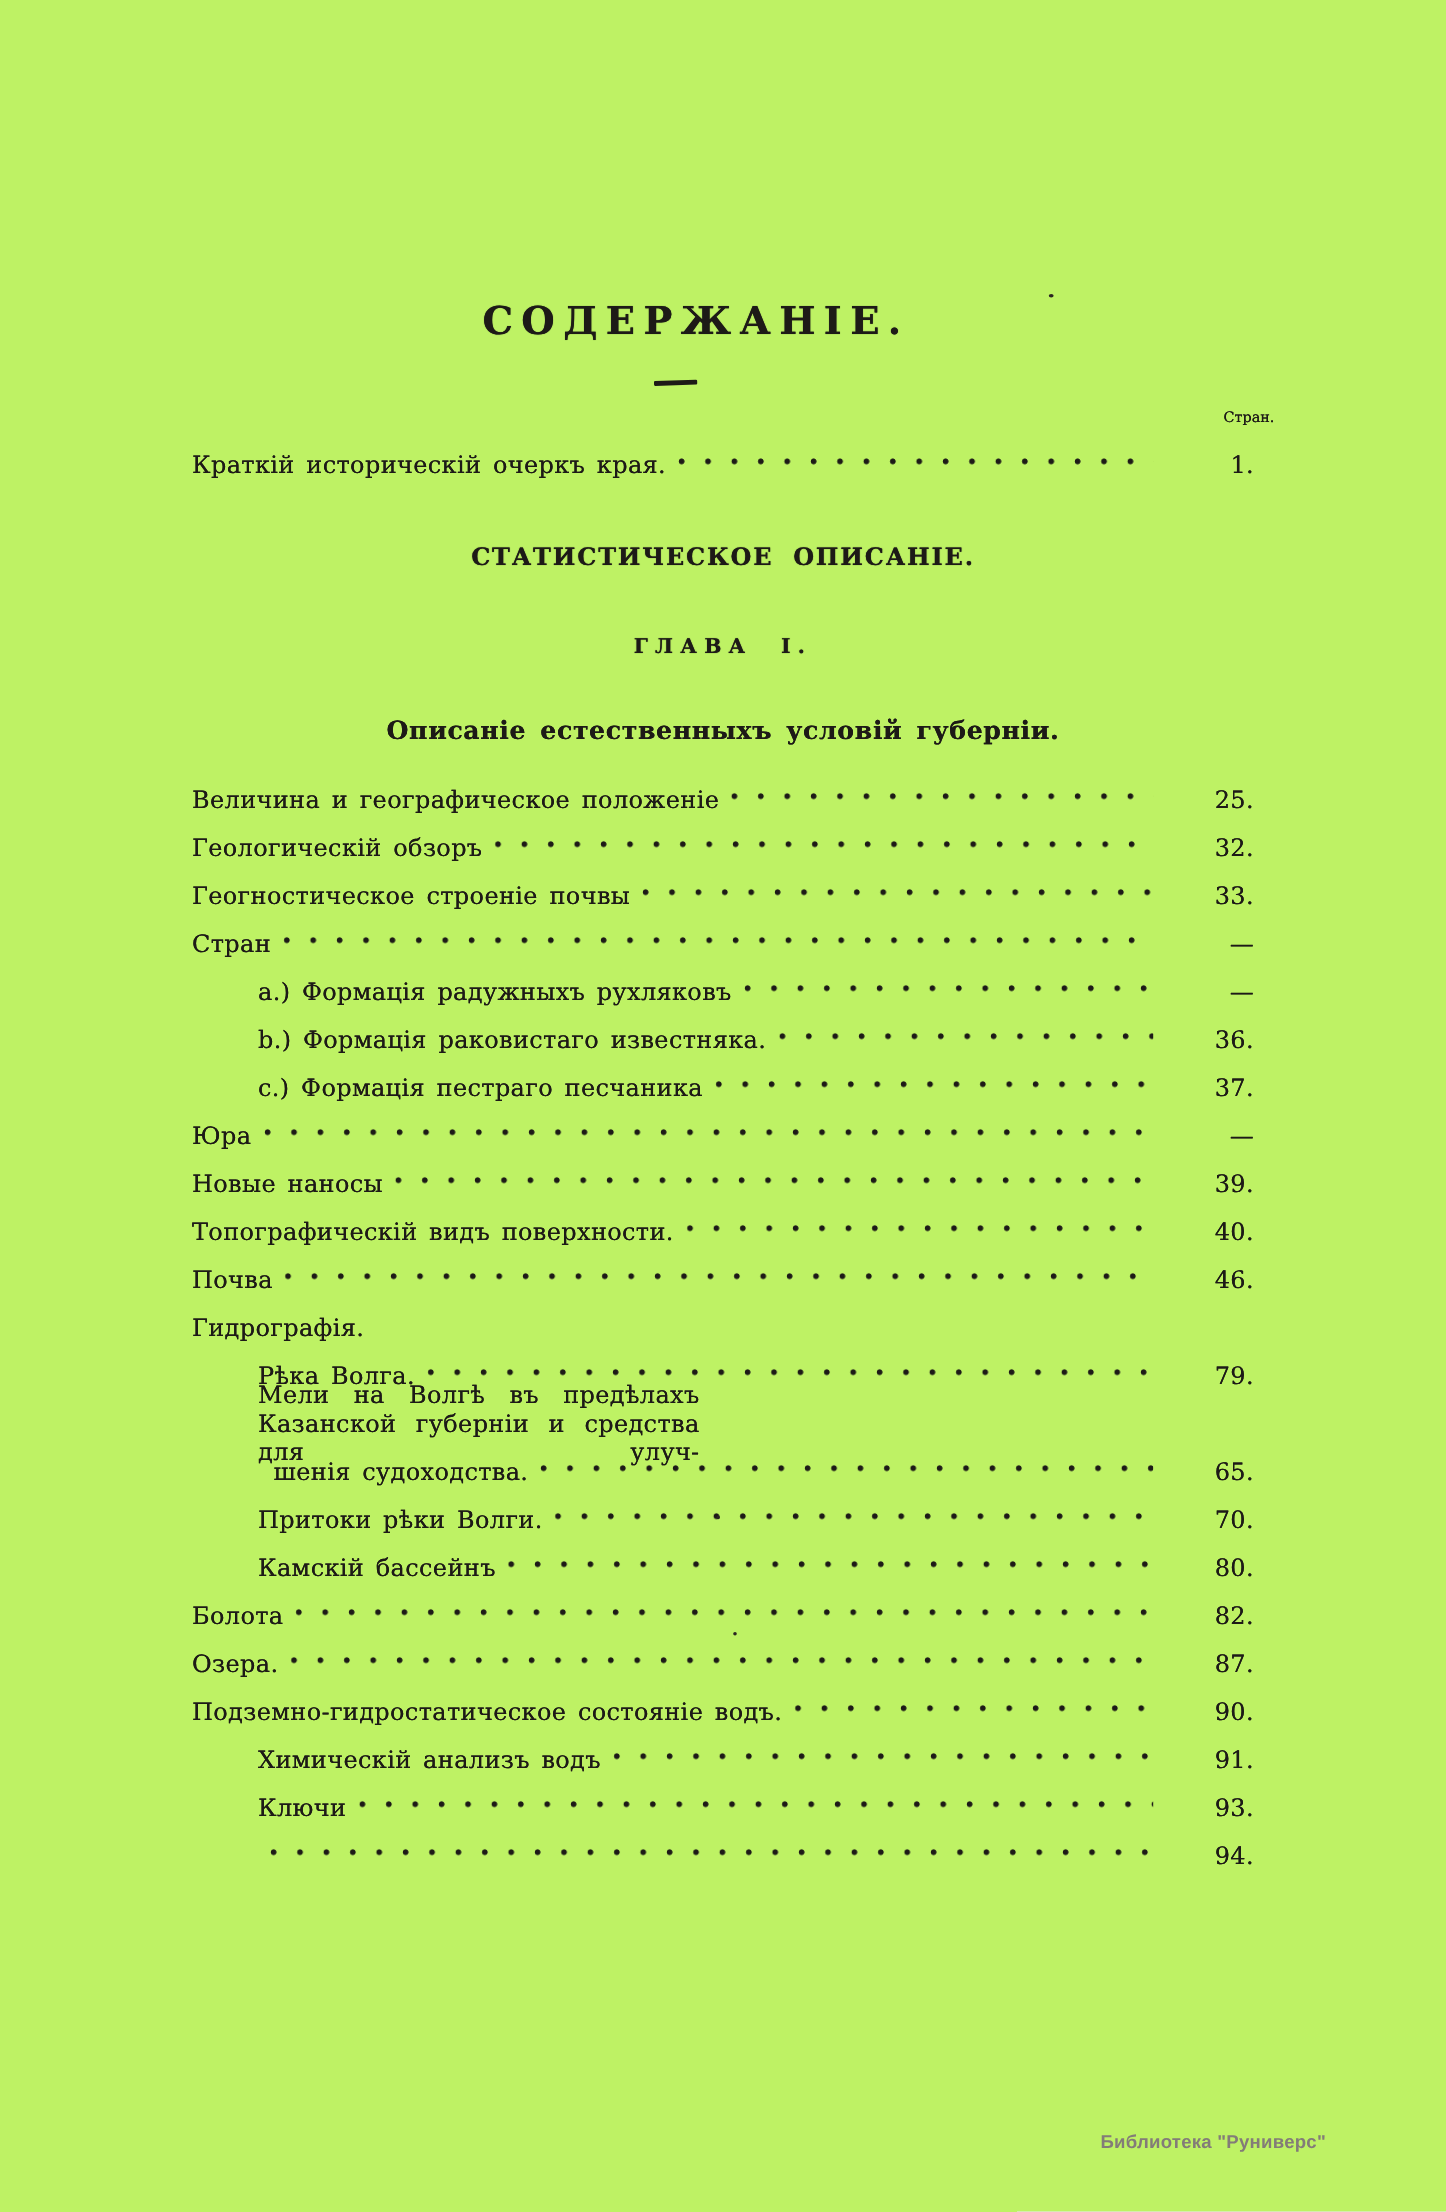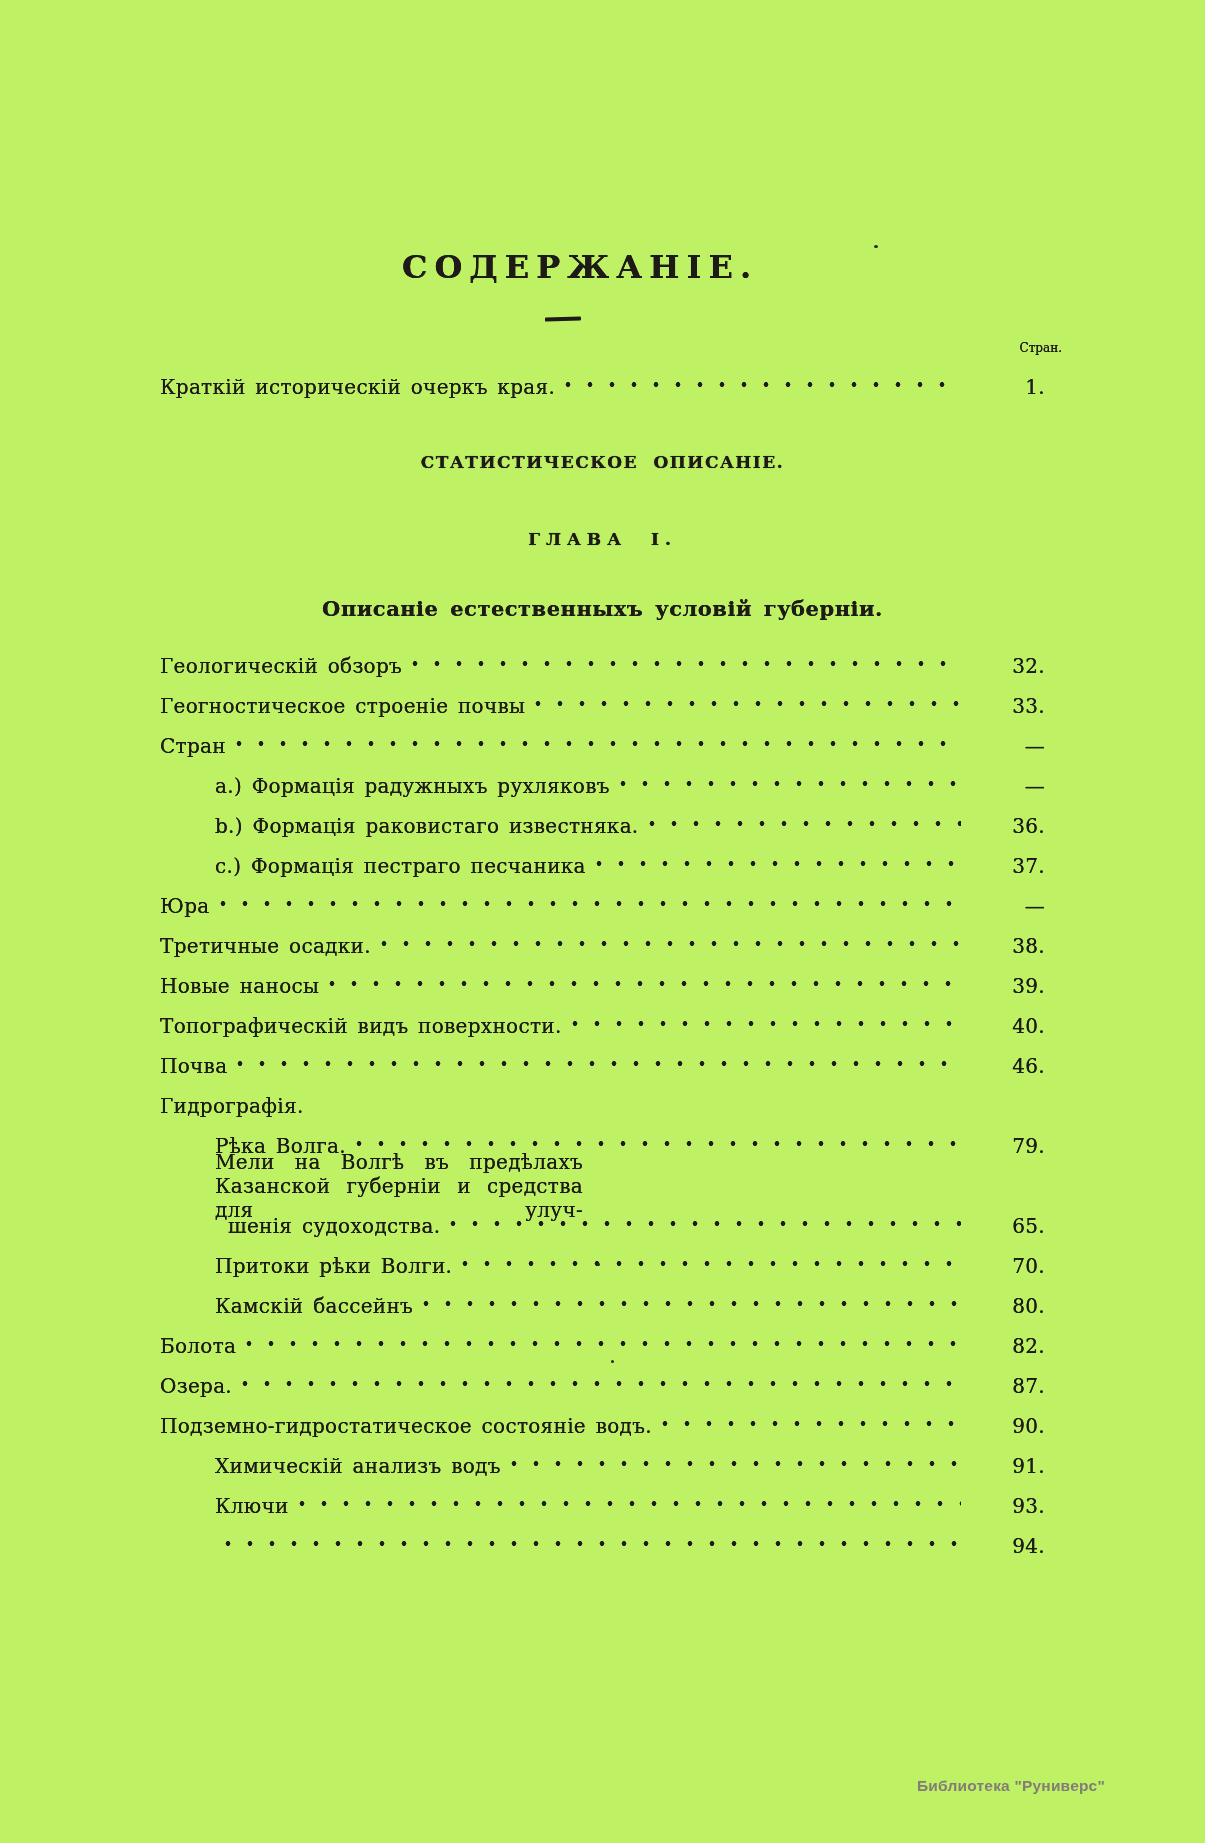--- a/index.html
+++ b/index.html
@@ -48,21 +48,21 @@
     font-size: 12px;
     text-shadow: 0 0 0.4px currentColor;
   }
   .section-heading {
     position: absolute;
     top: 452px;
     left: 160px;
     right: 160px;
     margin: 0;
     text-align: center;
-    font-size: 17px;
+    font-size: 20px;
     font-weight: bold;
     letter-spacing: 1.5px;
     word-spacing: 8px;
     text-shadow: 0 0 0.7px currentColor;
   }
   .chapter-heading {
     position: absolute;
     top: 529px;
     left: 160px;
     right: 160px;
@@ -173,20 +173,25 @@
       <span class="num">1.</span>
     </div>
   </div>
 
   <h2 class="section-heading">СТАТИСТИЧЕСКОЕ ОПИСАНІЕ.</h2>
   <h3 class="chapter-heading">ГЛАВА I.</h3>
   <h4 class="chapter-subtitle">Описаніе естественныхъ условій губерніи.</h4>
 
   <div class="toc">
 
+    <div class="row i0">
+      <span class="label">Величина и географическое положеніе</span>
+      <span class="leader"></span>
+      <span class="num">25.</span>
+    </div>
 
     <div class="row i0">
       <span class="label">Геологическій обзоръ</span>
       <span class="leader"></span>
       <span class="num">32.</span>
     </div>
 
     <div class="row i0">
       <span class="label">Геогностическое строеніе почвы</span>
       <span class="leader"></span>
@@ -216,25 +221,20 @@
       <span class="leader"></span>
       <span class="num">37.</span>
     </div>
 
     <div class="row i0">
       <span class="label">Юра</span>
       <span class="leader"></span>
       <span class="num">—</span>
     </div>
 
-    <div class="row i0">
-      <span class="label">Третичные осадки.</span>
-      <span class="leader"></span>
-      <span class="num">38.</span>
-    </div>
 
     <div class="row i0">
       <span class="label">Новые наносы</span>
       <span class="leader"></span>
       <span class="num">39.</span>
     </div>
 
     <div class="row i0">
       <span class="label">Топографическій видъ поверхности.</span>
       <span class="leader"></span>

